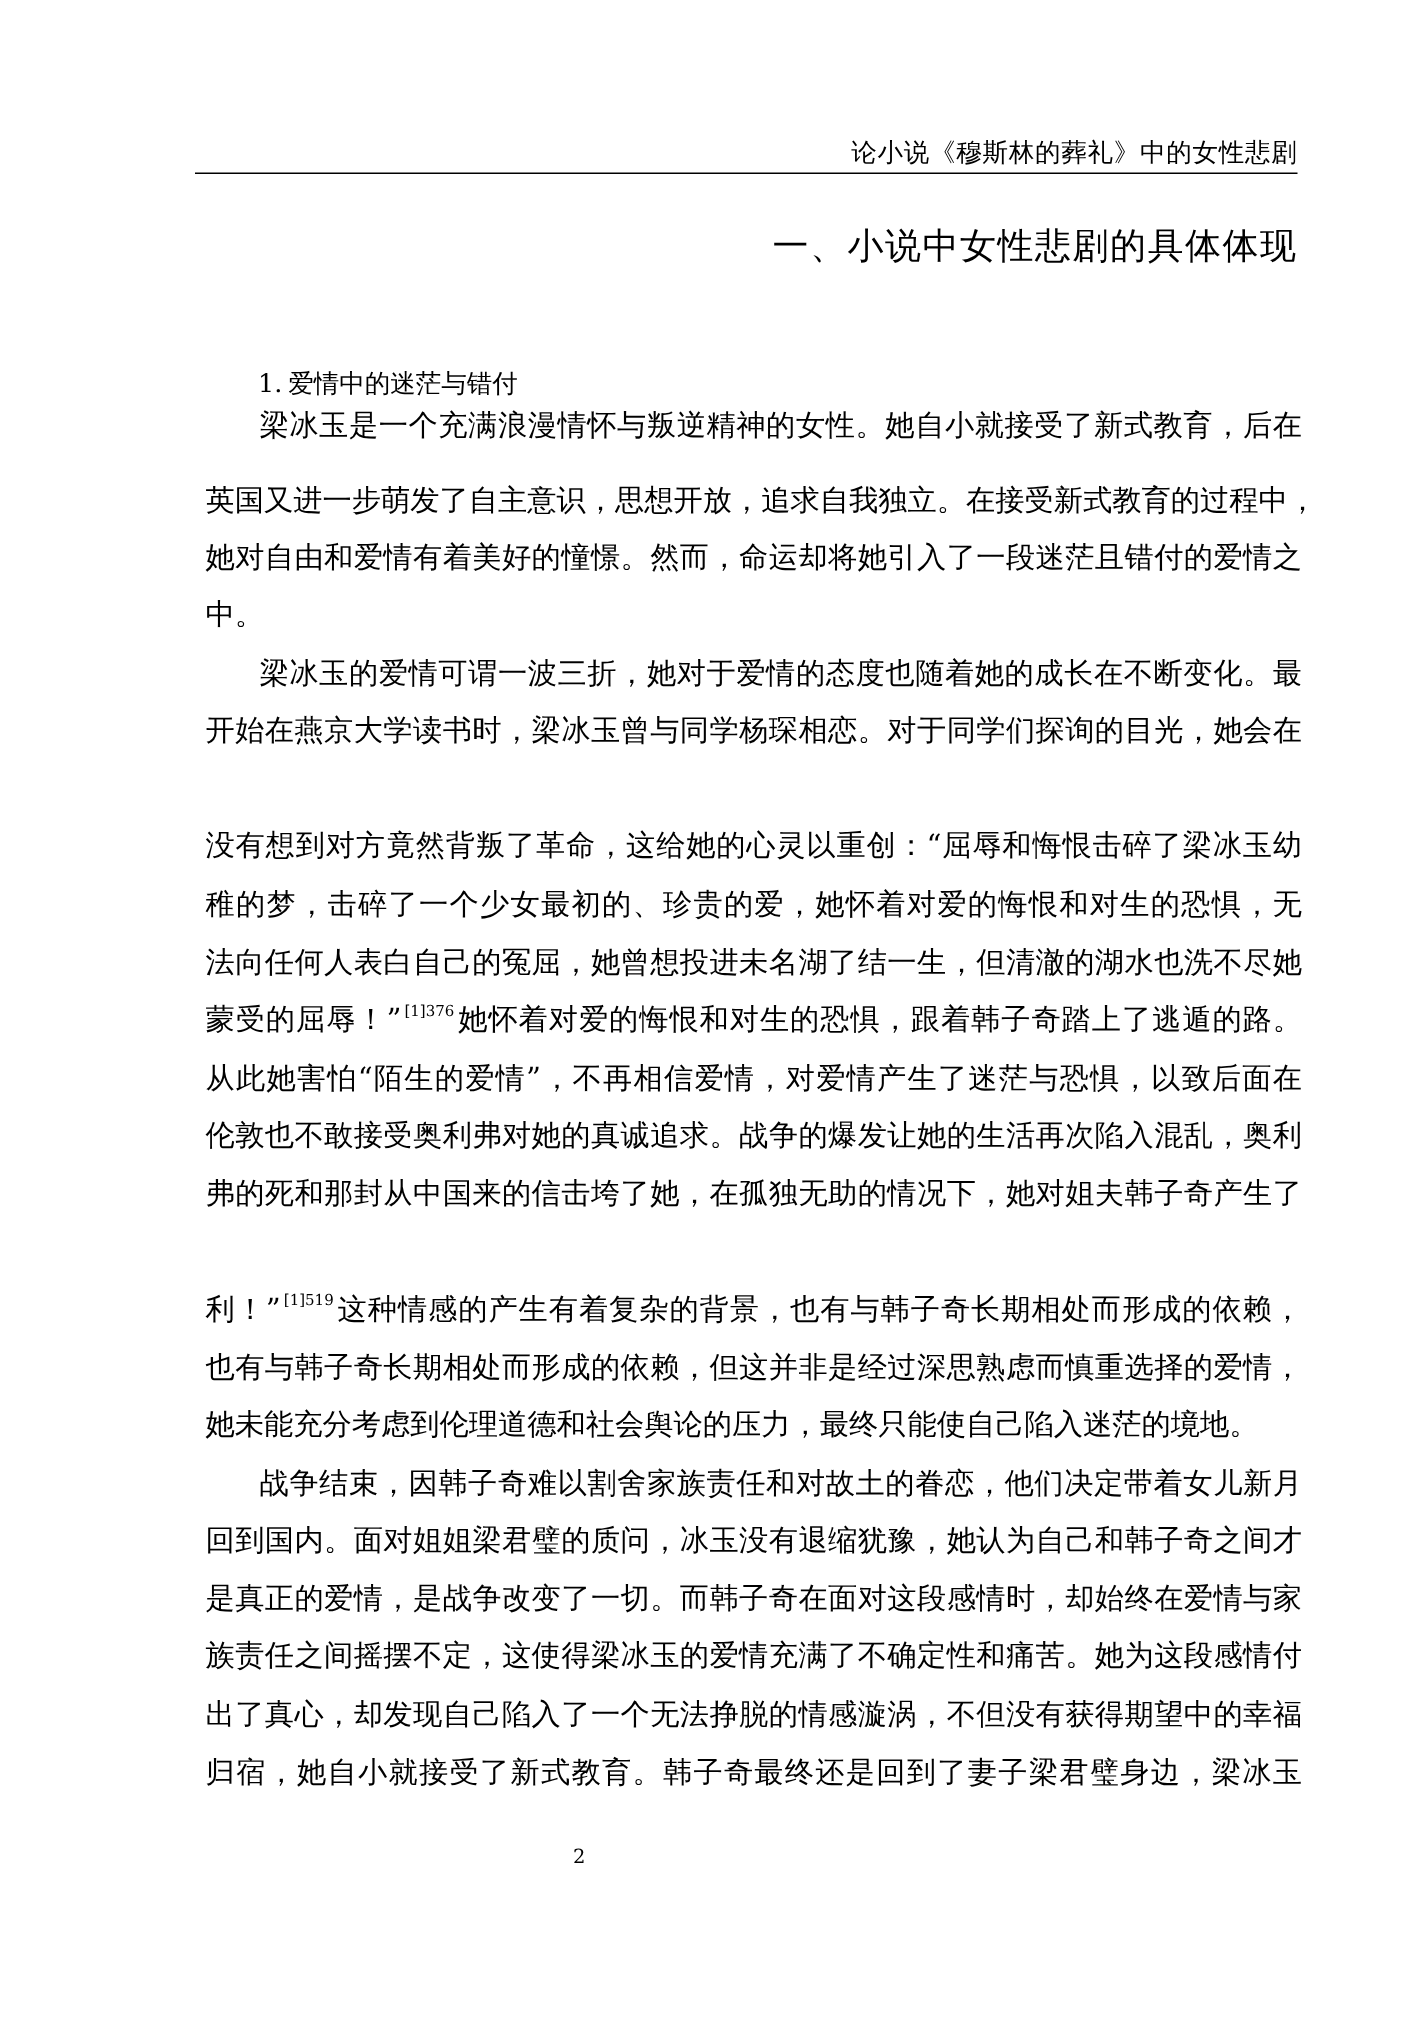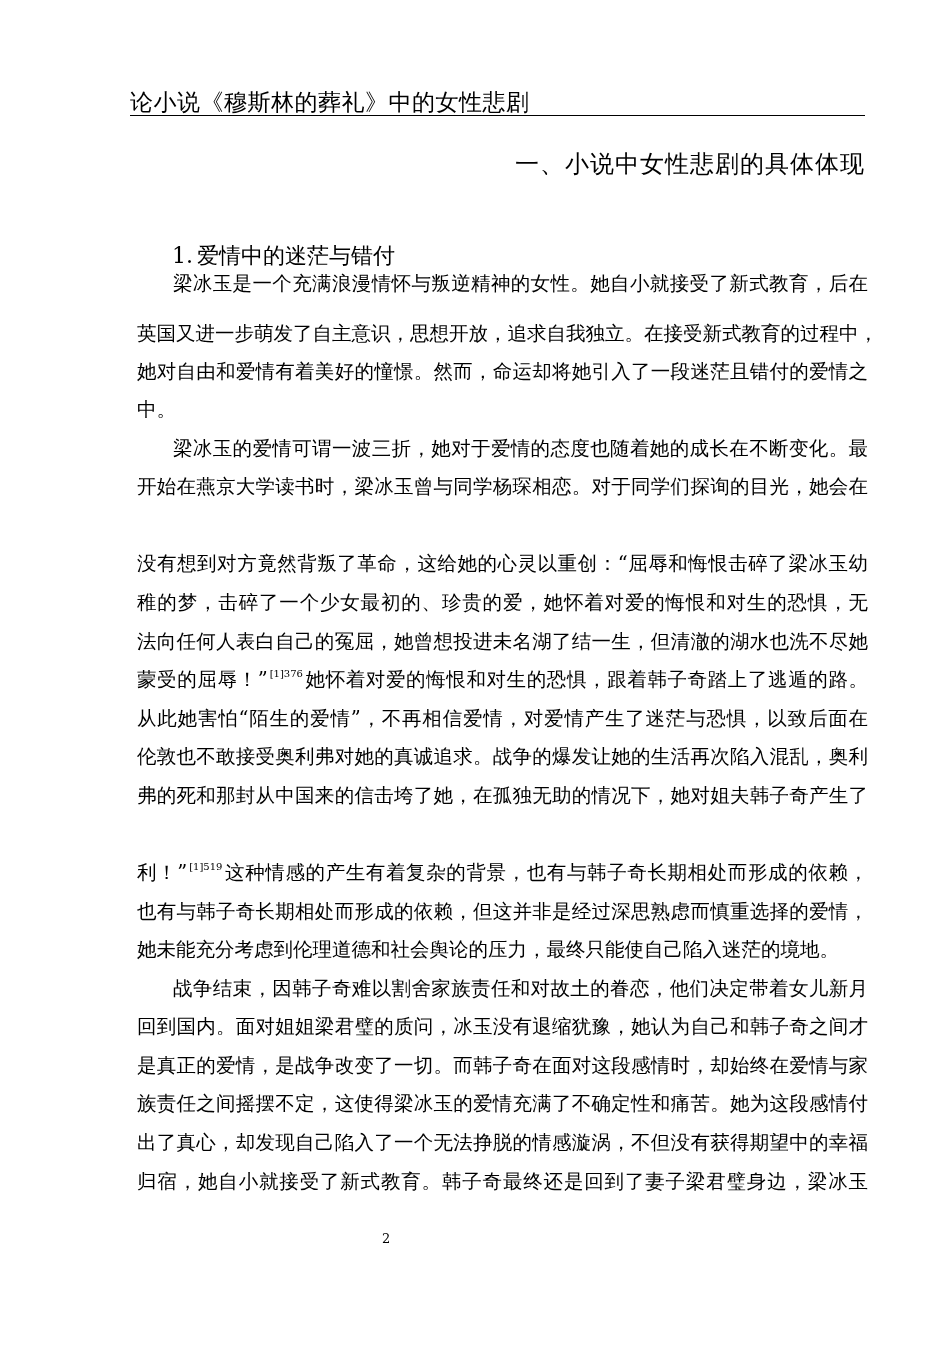--- a/index.html
+++ b/index.html
@@ -1,29 +1,29 @@
 <!DOCTYPE html>
 <html><head>
 <meta charset="utf-8">
 <style>
   html, body { margin: 0; padding: 0; background: #ffffff; }
   body { width: 950px; height: 1346px; position: relative; overflow: hidden;
          font-family: "DejaVu Serif", "Liberation Serif", serif; color: #000; }
   .page { position: absolute; left: 0; top: 0; width: 950px; height: 1346px; background: #fff; }
-  .running-header { position: absolute; left: 130px; width: 735px; top: 92px; text-align: left;
-                    font-size: 23px; letter-spacing: 0.5px; line-height: 20px; }
+  .running-header { position: absolute; left: 130px; width: 735px; top: 92px; text-align: right;
+                    font-size: 17px; letter-spacing: 0.5px; line-height: 20px; }
   .header-rule { position: absolute; left: 130px; width: 735px; top: 115px; height: 0;
                  border-top: 1.5px solid #000; }
   .h1 { position: absolute; left: 130px; width: 735px; top: 149px; text-align: right;
         font-family: "DejaVu Sans", "Liberation Sans", sans-serif; font-size: 24px; line-height: 30px;
         letter-spacing: 1px; }
   .h2 { position: absolute; left: 176px; top: 205px; font-family: "DejaVu Sans", "Liberation Sans", sans-serif;
         font-size: 20px; line-height: 26px; letter-spacing: 0.5px; }
   .h3 { position: absolute; left: 172px; top: 245px; font-family: "DejaVu Sans", "Liberation Sans", sans-serif;
-        font-size: 22px; line-height: 22px; }
+        font-size: 17px; line-height: 22px; }
   .h3 .num { font-family: "DejaVu Serif", "Liberation Serif", serif; margin-right: 4px; }
   .line { position: absolute; left: 137px; width: 731px; font-size: 19.5px; line-height: 24px;
           white-space: nowrap; text-align: justify; text-align-last: justify; letter-spacing: 0px; }
   .line.last { text-align-last: left; }
   .line.indent { left: 173px; width: 695px; }
   sup.cite { font-size: 10px; vertical-align: 9px; line-height: 0; margin: 0 2px; }
   .page-number { position: absolute; left: 382px; top: 1231px; font-size: 13px; }
 </style>
 </head>
 <body>

